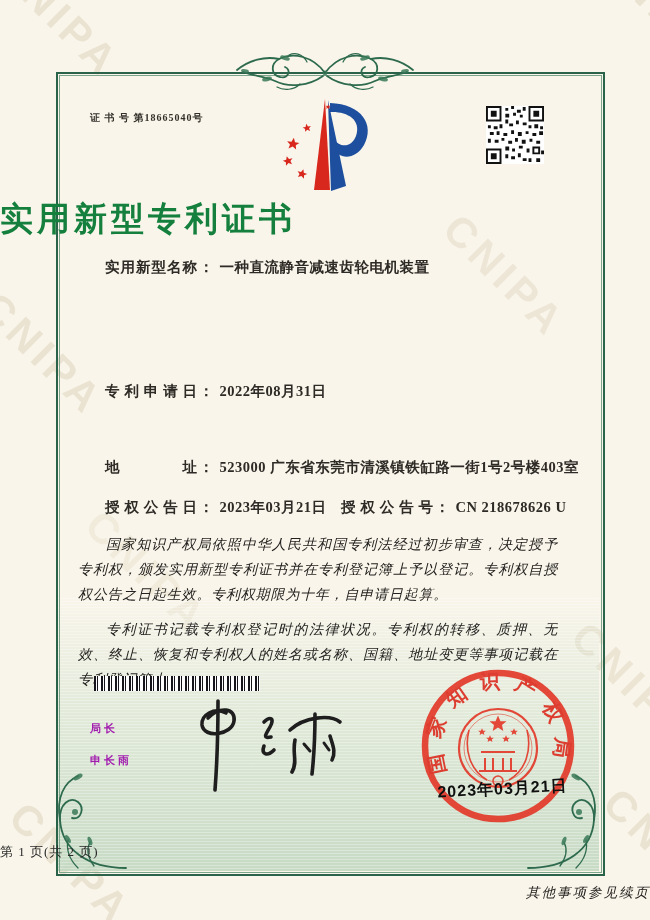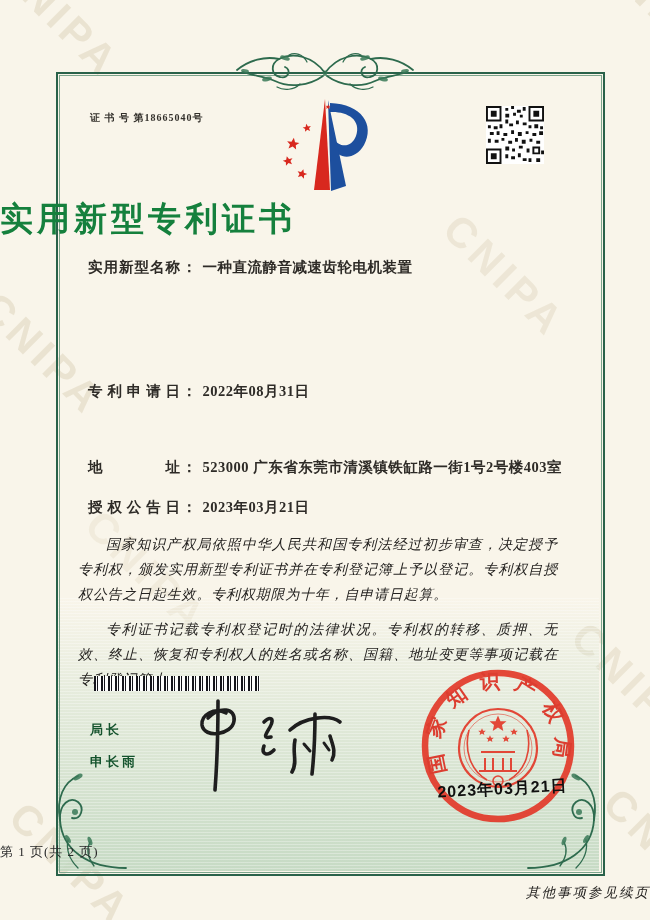--- a/index.html
+++ b/index.html
@@ -39,42 +39,42 @@
 
   .cert-no{ position:absolute; left:90px; top:111px; font-size:10px; font-weight:600; letter-spacing:1px; color:#33302b; }
   .logo{ position:absolute; left:278px; top:95px; }
   .qr{ position:absolute; left:486px; top:106px; }
 
   .title{
     position:absolute; left:0; right:0; top:197px; 
     font-size:33px; font-weight:bold; letter-spacing:4px; color:#15803d;
   }
 
-  .row{ position:absolute; left:88px; width:480px; font-size:14.5px; font-weight:600; color:#2e2b27; white-space:nowrap; }
+  .row{ position:absolute; left:105px; width:480px; font-size:14.5px; font-weight:600; color:#2e2b27; white-space:nowrap; }
   .lab{ display:inline-block; width:92px; text-align:justify; text-align-last:justify; vertical-align:top; }
   .col{ display:inline-block; margin:0 6px 0 2px; }
   .val{ letter-spacing:.5px; }
   .pair2{ position:absolute; left:236px; top:0; }
 
   .paras{
     position:absolute; left:78px; top:532px; width:480px;
     font-size:14px; line-height:1.8; letter-spacing:.8px; color:#242220;
     font-style:italic; text-align:justify;
   }
   .paras p{ margin:0 0 9px 0; text-indent:2em; }
 
   .barcode{
     position:absolute; left:94px; top:676px; width:166px; height:15px;
     background:repeating-linear-gradient(90deg,
       #14141a 0 2px, #fdfdfd 2px 3px, #14141a 3px 4px, #fdfdfd 4px 7px,
       #14141a 7px 9px, #fdfdfd 9px 10px, #14141a 10px 11px, #fdfdfd 11px 14px);
   }
 
   .signer{ position:absolute; left:90px; font-family:"Liberation Sans","DejaVu Sans",sans-serif;
-           font-size:13px; font-weight:600; letter-spacing:3px; color:#14532d; }
+           font-size:11px; font-weight:600; letter-spacing:3px; color:#a21caf; }
   .signer.t{ top:721px; } .signer.n{ top:753px; }
   .signature{ position:absolute; left:178px; top:694px; }
 
   .seal{ position:absolute; left:419px; top:666px; z-index:5; mix-blend-mode:multiply; opacity:.95; }
   .seal-date{
     position:absolute; left:425px; top:779px; width:155px; text-align:center; z-index:6;
     font-size:16px; font-weight:bold; color:#101010; letter-spacing:1px; transform:rotate(-3deg);
     font-family:"Liberation Sans","DejaVu Sans",sans-serif;
   }
 
@@ -193,20 +193,23 @@
       <span class="lab">实用新型名称</span><span class="col">：</span><span class="val">一种直流静音减速齿轮电机装置</span>
     </div>
     <div class="row" style="top:382px">
       <span class="lab">专利申请日</span><span class="col">：</span><span class="val">2022年08月31日</span>
     </div>
     <div class="row" style="top:458px">
       <span class="lab">地址</span><span class="col">：</span><span class="val">523000 广东省东莞市清溪镇铁缸路一街1号2号楼403室</span>
     </div>
     <div class="row" style="top:498px">
       <span class="lab">授权公告日</span><span class="col">：</span><span class="val">2023年03月21日</span>
+      <span class="pair2">
+        <span class="lab">授权公告号</span><span class="col">：</span><span class="val">CN 218678626 U</span>
+      </span>
     </div>
 
     <div class="paras">
       <p>国家知识产权局依照中华人民共和国专利法经过初步审查，决定授予专利权，颁发实用新型专利证书并在专利登记簿上予以登记。专利权自授权公告之日起生效。专利权期限为十年，自申请日起算。</p>
       <p>专利证书记载专利权登记时的法律状况。专利权的转移、质押、无效、终止、恢复和专利权人的姓名或名称、国籍、地址变更等事项记载在专利登记簿上。</p>
     </div>
 
     <div class="barcode"></div>
 
     <div class="signer t">局长</div>

